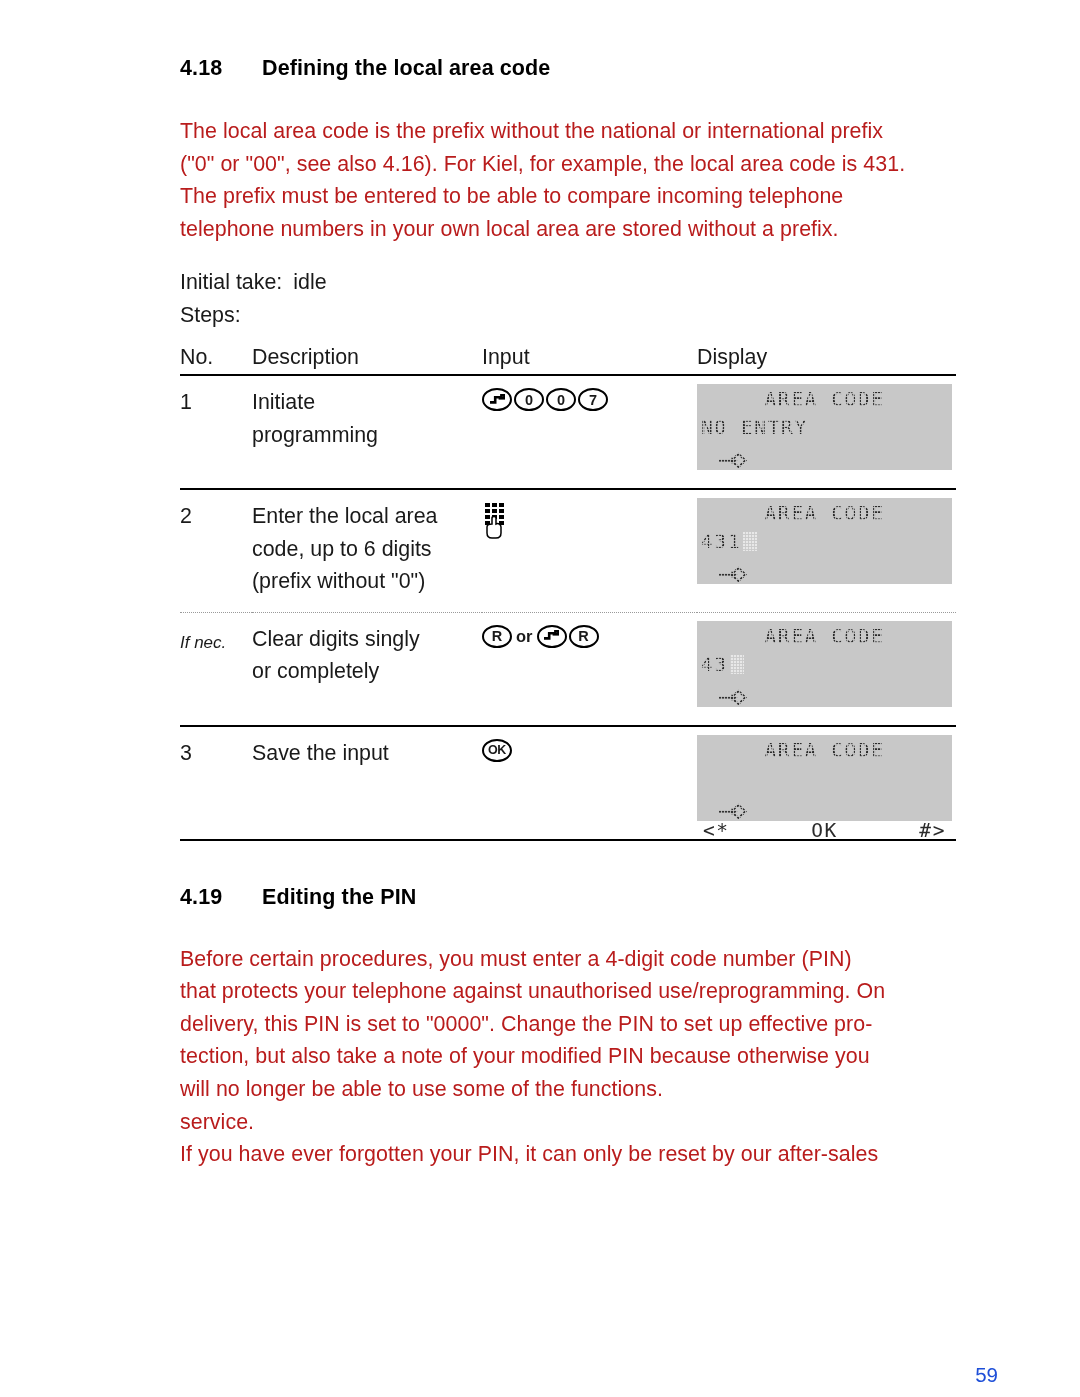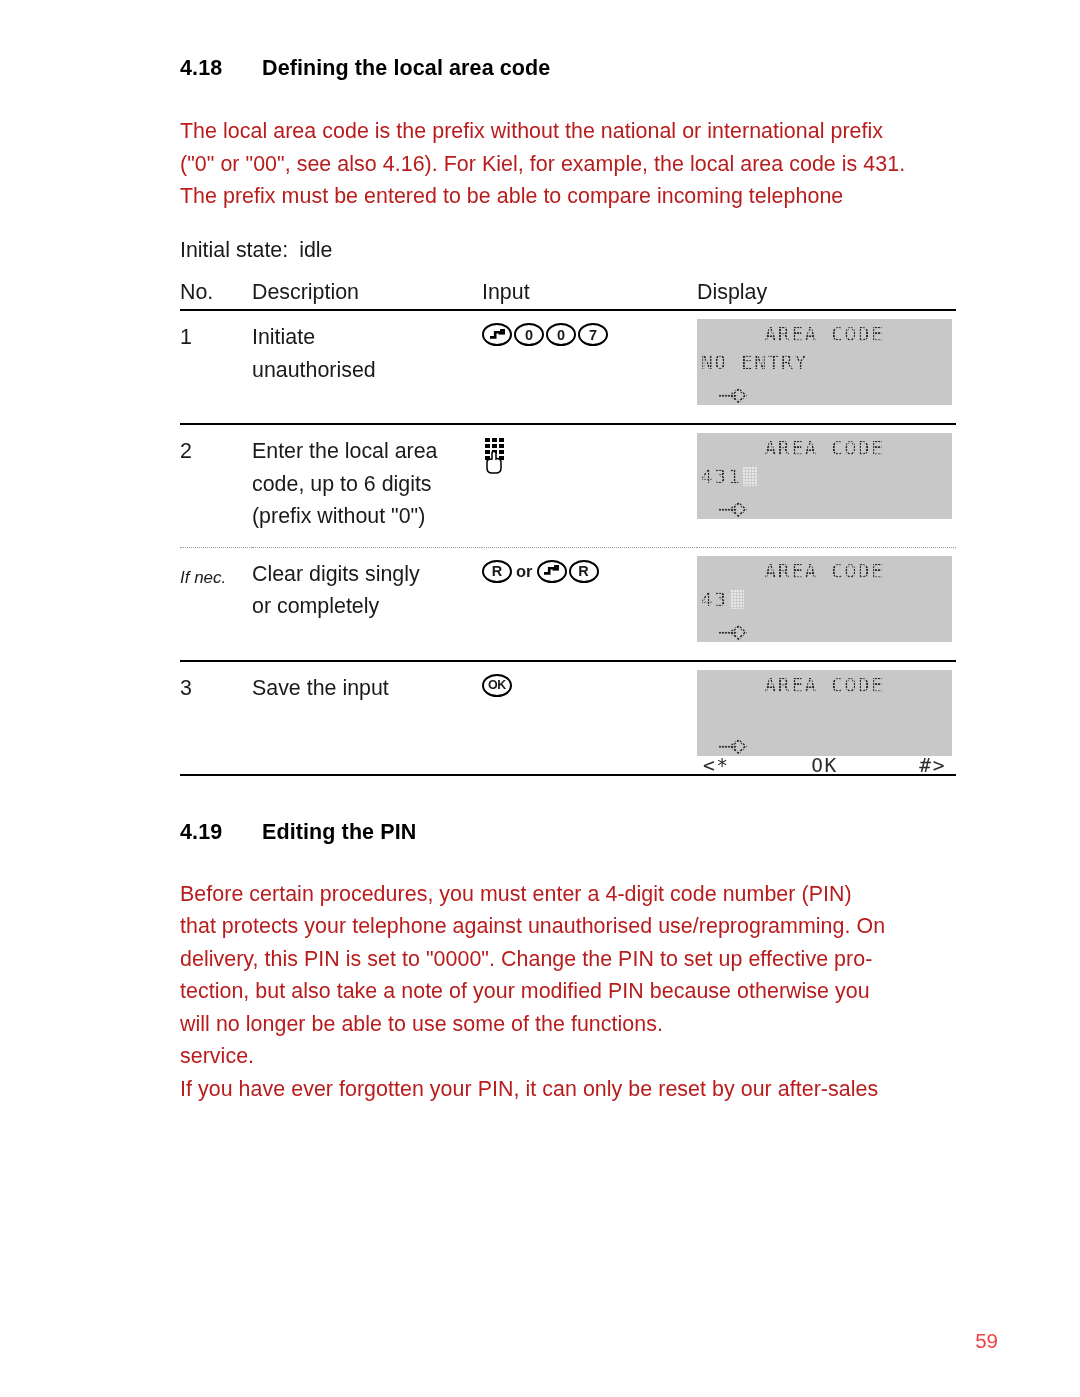--- a/index.html
+++ b/index.html
@@ -175,45 +175,47 @@
   .lcd-arrow {
     position: absolute;
     left: 21px;
     top: 62px;
   }
 
   
   .page-no {
     position: absolute;
     right: 82px;
-    top: 1329px;
+    top: 1363px;
     font-size: 20.5px;
-    color: #ef4444;
+    color: #1d4ed8;
   }
 </style>
 </head>
 <body>
 
 <div class="page">
   <div class="content">
 
     <div class="section-head" style="margin-top:56px;">
       <span class="num">4.18</span>
       <span class="title">Defining the local area code</span>
     </div>
 
     <div class="para" style="margin-top:34px;">
       <span class="ln">The local area code is the prefix without the national or international prefix</span>
       <span class="ln">("0" or "00", see also 4.16). For Kiel, for example, the local area code is 431.</span>
       <span class="ln">The prefix must be entered to be able to compare incoming telephone</span>
+      <span class="ln">telephone numbers in your own local area are stored without a prefix.</span>
     </div>
 
     <div class="initial-state" style="margin-top:21px;">
-      <span>Initial state:</span><span class="gap"></span><b>idle</b>
-    </div>
+      <span>Initial take:</span><span class="gap"></span><b>idle</b>
+    </div>
+    <div class="initial-state">Steps:</div>
 
     <table class="steps" style="margin-top:14px;">
       <colgroup>
         <col class="c-no">
           <col class="c-desc">
           <col class="c-input">
           <col class="c-disp">
       </colgroup>
       <thead>
         <tr>
@@ -222,21 +224,21 @@
           <th>Input</th>
           <th>Display</th>
         </tr>
       </thead>
       <tbody>
 
         <tr class="solid">
           <td class="col-no">1</td>
           <td class="col-desc">
             <span class="ln">Initiate</span>
-            <span class="ln">unauthorised</span>
+            <span class="ln">programming</span>
           </td>
           <td class="col-input">
             <div class="keys">
               <span class="key">
                 <svg width="17" height="12" viewBox="0 0 17 12" aria-hidden="true">
                   <path d="M1 8.4 H6.2 V3.2 H12.4 V1 H16" fill="none" stroke="#000" stroke-width="2.6"></path>
                   <path d="M12.4 3.2 H16 V1 z" fill="#000"></path>
                   <rect x="9.6" y="3.0" width="6.4" height="2.6" fill="#000"></rect>
                 </svg>
               </span>

